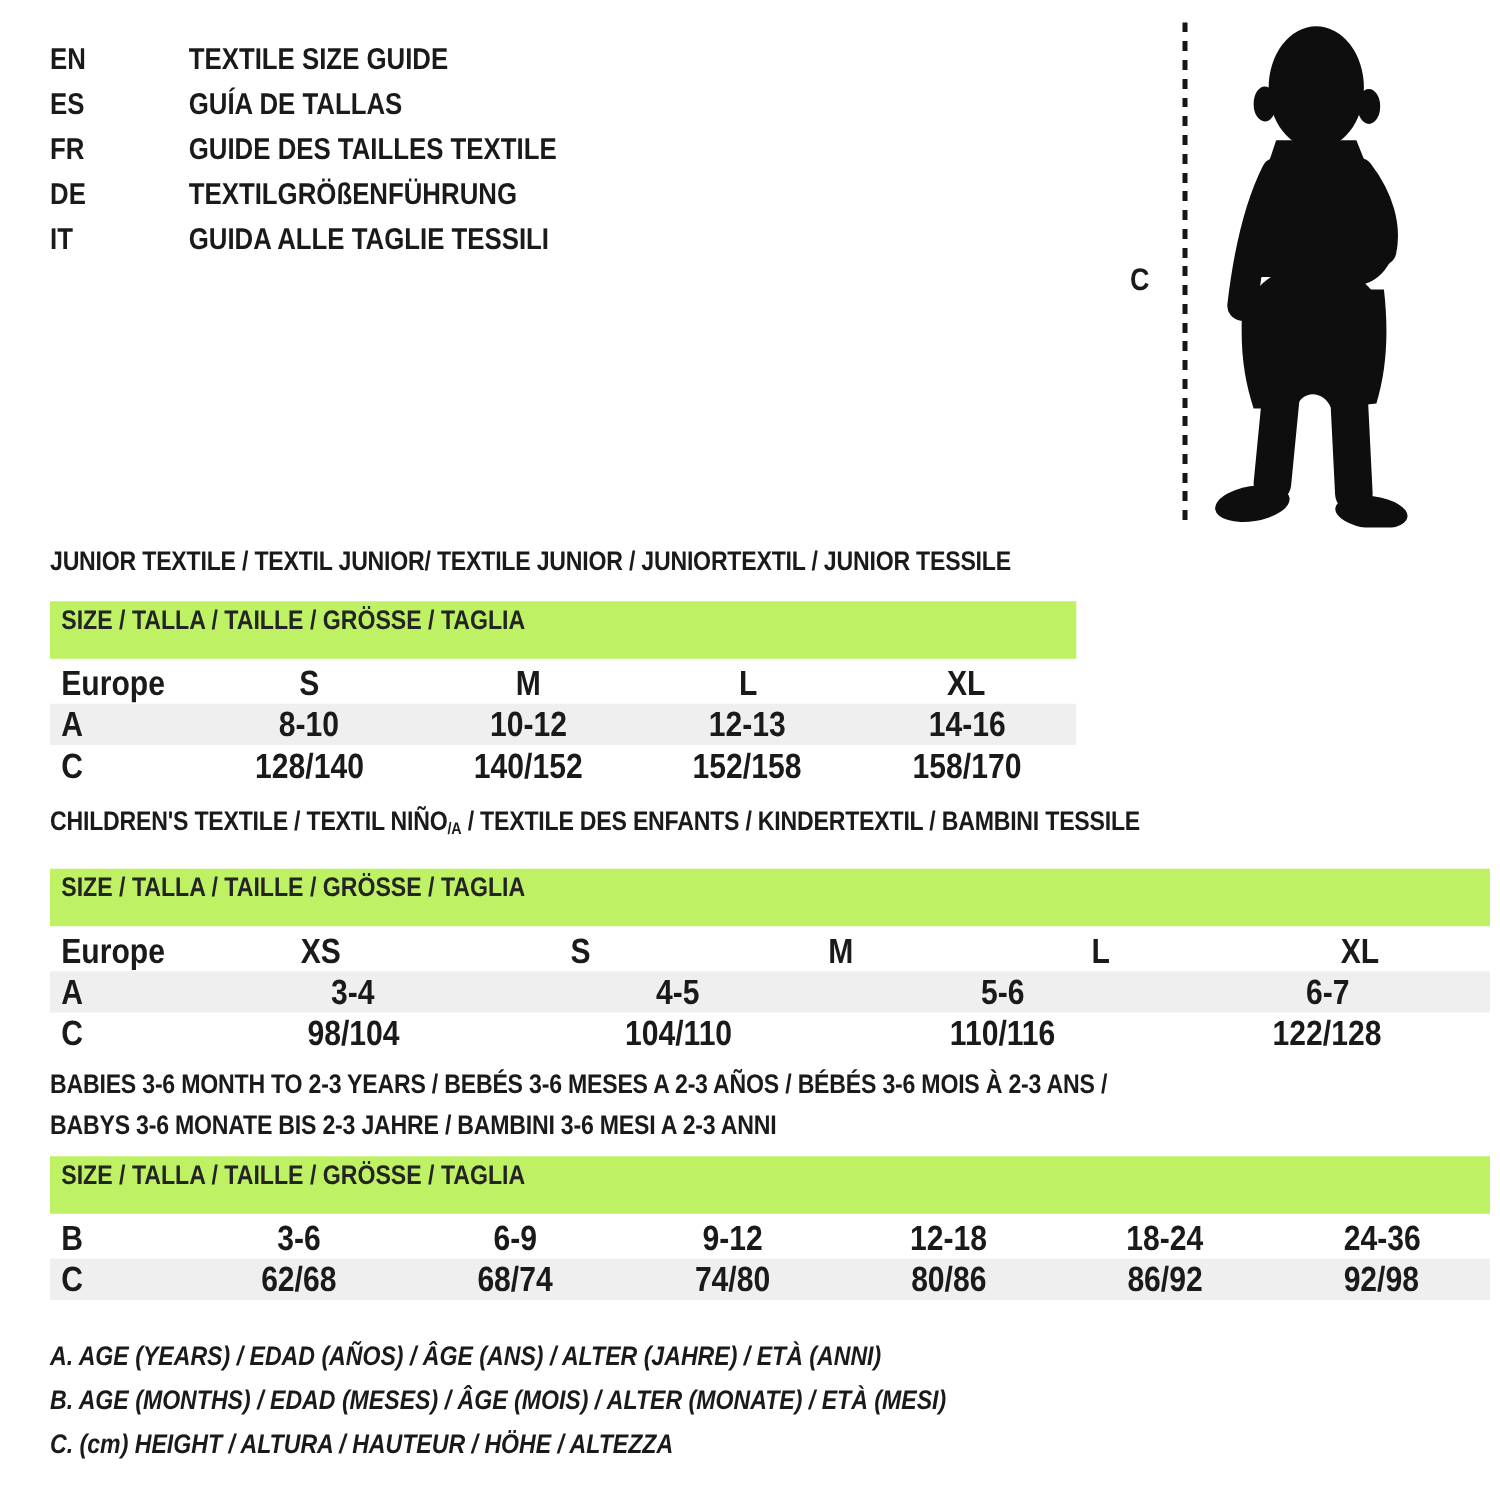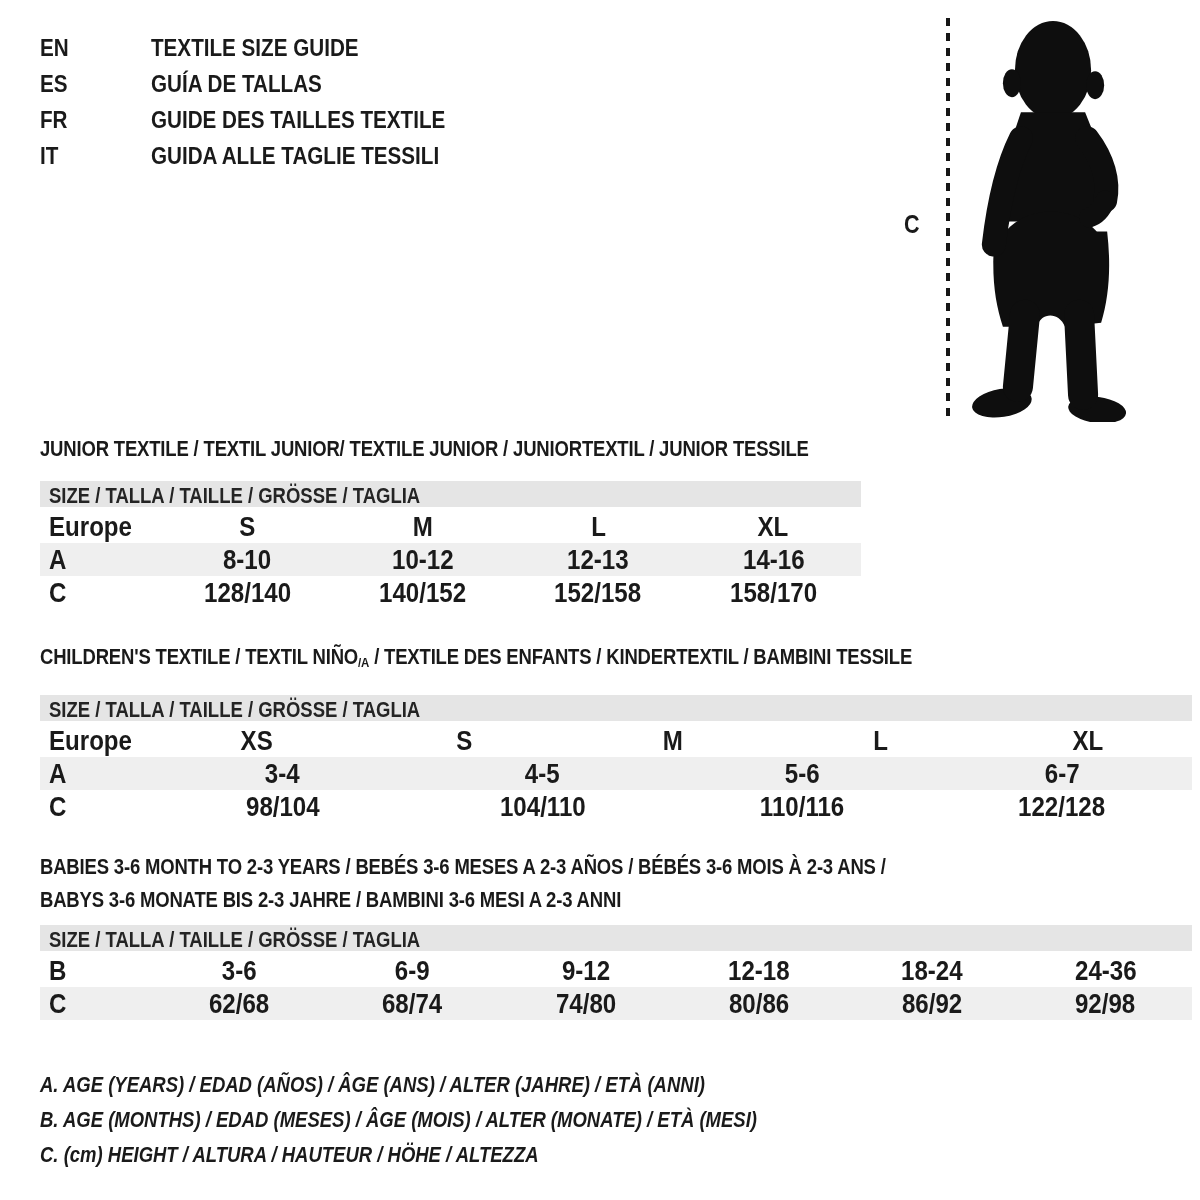--- a/index.html
+++ b/index.html
@@ -27,21 +27,21 @@
   
   .section{position:absolute;left:40px;}
   .sec-0{top:433px;width:821px;}
   .sec-1{top:641px;width:1152px;}
   .sec-2{top:851px;width:1152px;}
   .sec-title{font-size:21.5px;line-height:33px;letter-spacing:-0.2px;}
   .subscript{font-size:0.62em;vertical-align:-0.25em;}
   .sec-0 .table-wrap{margin-top:15px;}
   .sec-1 .table-wrap{margin-top:16px;}
   .sec-2 .table-wrap{margin-top:8px;}
-  .size-header{background:#e5e5e5;height:26px;line-height:30px;padding-left:9px;
+  .size-header{background:#bef264;height:46px;line-height:30px;padding-left:9px;
     font-size:21.5px;color:#242424;margin-bottom:3px;}
   .trow{display:flex;height:33px;line-height:33px;font-size:28px;}
   .trow.shaded{background:#efefef;}
   .trow .c0{padding-left:9px;text-align:left;}
   .sec-0 .c0{width:13.5%;}
   .sec-1 .c0{width:9%;}
   .sec-2 .c0{width:9%;}
   .trow .cell{flex:1;text-align:center;}
 
   
@@ -55,20 +55,24 @@
     <span class="lang-code"><span class="cx">EN</span></span>
     <span><span class="cx">TEXTILE SIZE GUIDE</span></span>
   </div>
   <div class="lang-row">
     <span class="lang-code"><span class="cx">ES</span></span>
     <span><span class="cx">GUÍA DE TALLAS</span></span>
   </div>
   <div class="lang-row">
     <span class="lang-code"><span class="cx">FR</span></span>
     <span><span class="cx">GUIDE DES TAILLES TEXTILE</span></span>
+  </div>
+  <div class="lang-row">
+    <span class="lang-code"><span class="cx">DE</span></span>
+    <span><span class="cx">TEXTILGRÖßENFÜHRUNG</span></span>
   </div>
   <div class="lang-row">
     <span class="lang-code"><span class="cx">IT</span></span>
     <span><span class="cx">GUIDA ALLE TAGLIE TESSILI</span></span>
   </div>
 </div>
 
 <div class="figure">
   <span class="c-label"><span class="cx">C</span></span>
   <div class="dash-line"></div>

